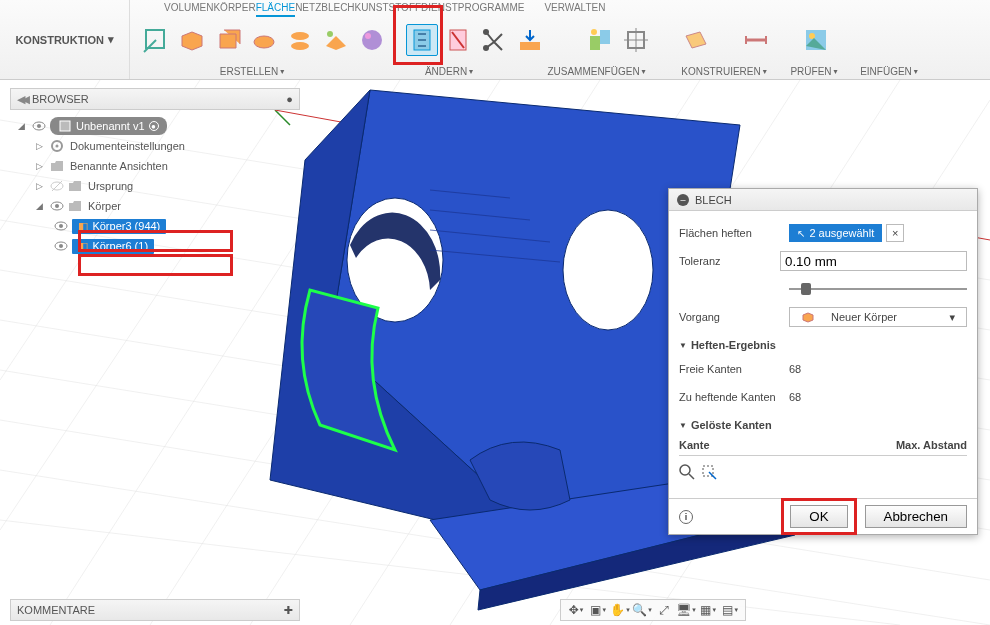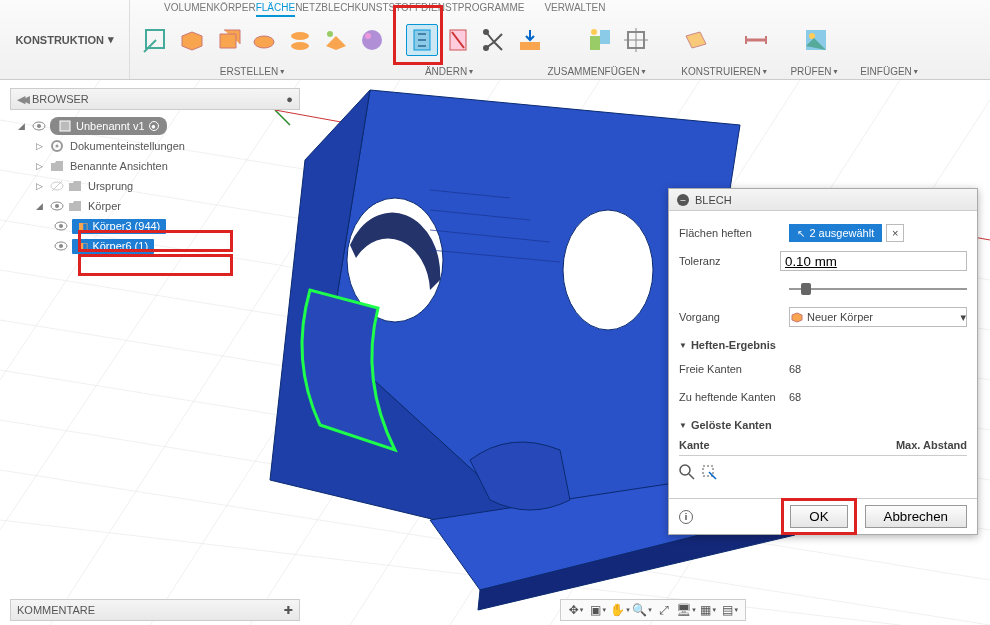--- a/index.html
+++ b/index.html
@@ -49,25 +49,25 @@
 
 .dialog { position: absolute; right: 12px; top: 188px; width: 310px; background: #fff; border: 1px solid #aaa; box-shadow: 0 2px 8px rgba(0,0,0,0.3); font-size: 11px; color: #444; }
 .dialog-title { height: 22px; background: linear-gradient(#f5f5f5,#e8e8e8); border-bottom: 1px solid #ccc; display: flex; align-items: center; padding: 0 8px; gap: 6px; }
 .dialog-title .minus { width: 12px; height: 12px; background: #555; color: #fff; border-radius: 6px; display: flex; align-items: center; justify-content: center; font-size: 9px; }
 .dialog-body { padding: 8px 10px; }
 .dlg-row { display: flex; align-items: center; height: 28px; }
 .dlg-row .label { width: 110px; }
 .selchip { background: #1d7ed4; color: #fff; padding: 3px 8px; display: flex; align-items: center; gap: 4px; font-size: 11px; }
 .selchip .cursor { font-size: 10px; }
 .xbtn { width: 18px; height: 18px; border: 1px solid #bbb; display: flex; align-items: center; justify-content: center; margin-left: 4px; cursor: pointer; }
-.dlg-input { flex: 1; border: 1px solid #bbb; height: 20px; padding: 0 4px; text-decoration: underline; }
+.dlg-input { flex: 1; border: 1px solid #bbb; height: 20px; padding: 0 4px; }
 .slider { flex: 1; height: 16px; position: relative; }
 .slider .track { position: absolute; left: 0; right: 0; top: 7px; height: 2px; background: #999; }
 .slider .thumb { position: absolute; left: 12px; top: 2px; width: 10px; height: 12px; background: #666; border-radius: 2px; }
-.dlg-select { flex: 1; border: 1px solid #bbb; height: 20px; display: flex; align-items: center; padding: 0 0; gap: 3px; }
+.dlg-select { flex: 1; border: 1px solid #bbb; height: 20px; display: flex; align-items: center; padding: 0 11px; gap: 16px; }
 .dlg-select .caret { margin-left: auto; }
 .dlg-section { font-weight: bold; margin: 8px 0 4px 0; display: flex; align-items: center; gap: 4px; }
 .dlg-section::before { content: "▼"; font-size: 8px; }
 .dlg-table-head { display: flex; border-bottom: 1px solid #ccc; padding: 4px 0; font-weight: bold; margin-top: 4px; }
 .dlg-table-head .col1 { flex: 1; }
 .dlg-tools { padding: 8px 0; display: flex; gap: 6px; }
 .dlg-footer { border-top: 1px solid #ccc; height: 36px; display: flex; align-items: center; padding: 0 10px; gap: 8px; }
 .info-icon { width: 14px; height: 14px; border: 1px solid #666; border-radius: 7px; display: flex; align-items: center; justify-content: center; font-size: 9px; font-weight: bold; }
 .dlg-btn { border: 1px solid #999; background: linear-gradient(#fdfdfd,#e5e5e5); padding: 3px 18px; cursor: pointer; }
 .redbox-ok { border: 3px solid #d22; padding: 4px 6px; margin-left: auto; }

